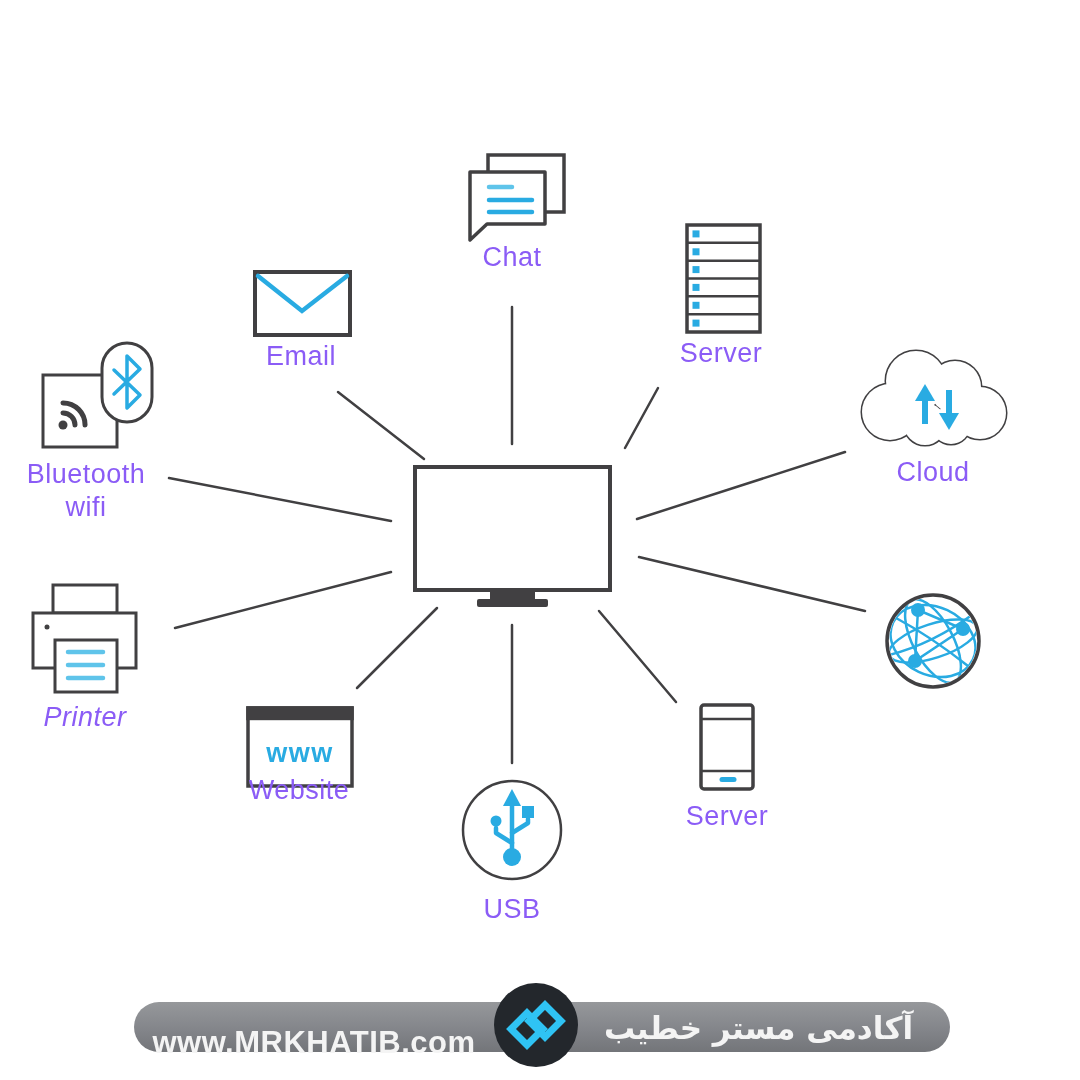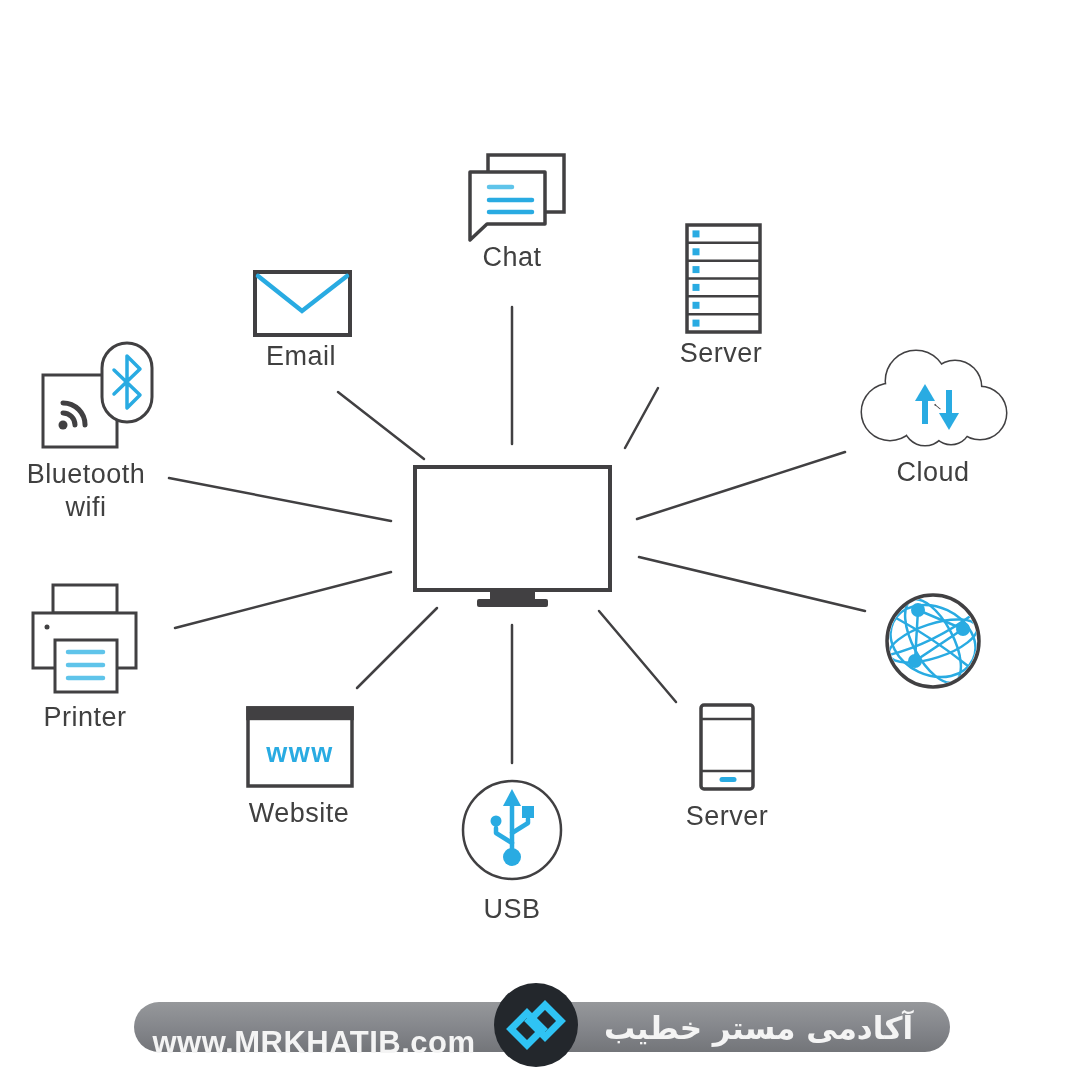--- a/index.html
+++ b/index.html
@@ -4,21 +4,21 @@
 <style>
   html,body{margin:0;padding:0;}
   body{
     width:1080px;height:1080px;position:relative;overflow:hidden;
     background:#ffffff;
     font-family:"Liberation Sans",sans-serif;
   }
   .stage{position:absolute;inset:0;}
   svg.diagram{position:absolute;left:0;top:0;}
   .node-label{
-    position:absolute;color:#404040;font-size:27px;letter-spacing:.5px;
+    position:absolute;color:#8b5cf6;font-size:27px;letter-spacing:.5px;
     text-align:center;line-height:33px;
   }
   .two-line{white-space:pre-line;}
   .www-text{
     fill:#29abe2;font-family:"Liberation Sans",sans-serif;
     font-size:27px;font-weight:bold;letter-spacing:1.5px;
   }
   .banner{
     position:absolute;left:134px;top:1002px;width:816px;height:50px;
     border-radius:26px;
@@ -195,22 +195,22 @@
       <rect x="255" y="272" width="95" height="63" fill="#ffffff" stroke="#414042" stroke-width="4"></rect>
       <path d="M258 276 L302 311 L347 276" fill="none" stroke="#29abe2" stroke-width="4.5" stroke-linecap="round"></path>
     </g>
   </svg>
 
   <div class="node-label" style="left:437px;top:241px;width:150px;">Chat</div>
   <div class="node-label" style="left:646px;top:337px;width:150px;">Server</div>
   <div class="node-label" style="left:858px;top:456px;width:150px;">Cloud</div>
   <div class="node-label" style="left:652px;top:800px;width:150px;">Server</div>
   <div class="node-label" style="left:437px;top:893px;width:150px;">USB</div>
-  <div class="node-label" style="left:224px;top:797px;width:150px;">Website</div>
-  <div class="node-label" style="left:10px;top:701px;width:150px;">Printer</div>
+  <div class="node-label" style="left:224px;top:774px;width:150px;">Website</div>
+  <div class="node-label" style="left:10px;top:701px;width:150px;font-style:italic;">Printer</div>
   <div class="node-label two-line" style="left:6px;top:458px;width:160px;text-align:center;">Bluetooth
 wifi</div>
   <div class="node-label" style="left:226px;top:340px;width:150px;">Email</div>
 </div>
 
 <div class="banner">
   <span class="url">www.MRKHATIB.com</span>
   <span class="brand" dir="rtl">آکادمی مستر خطیب</span>
   <div class="logo-circle">
     <svg width="84" height="84" viewBox="0 0 84 84">

